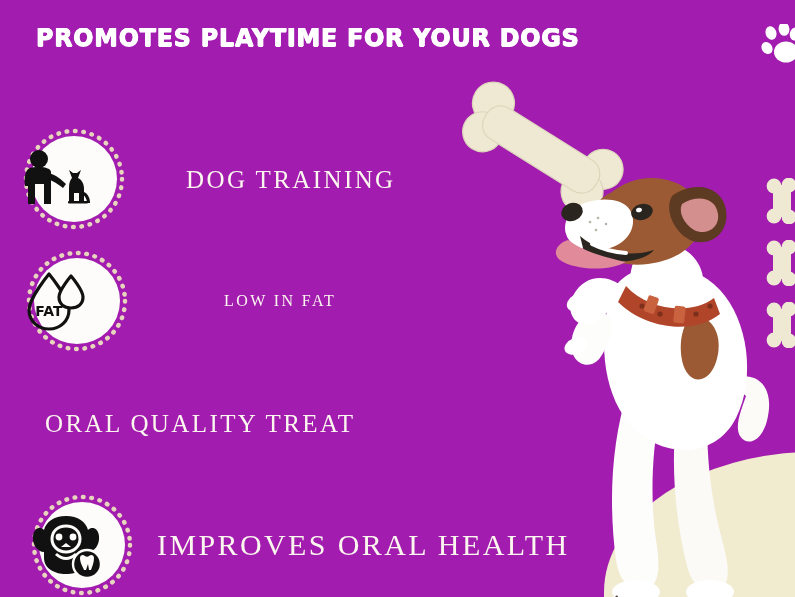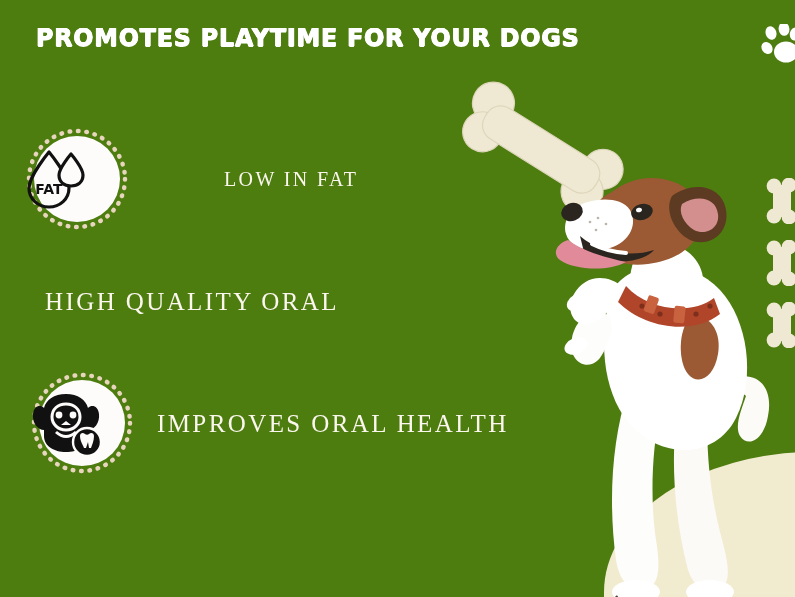--- a/index.html
+++ b/index.html
@@ -5,21 +5,21 @@
   html, body {
     margin: 0;
     padding: 0;
     background: #ffffff;
   }
   .banner {
     position: relative;
     width: 795px;
     height: 597px;
     overflow: hidden;
-    background: #4d7c0f;
+    background: #a21caf;
     font-family: "Liberation Sans", sans-serif;
     text-decoration: underline;
   }
 
   
   .floor {
     position: absolute;
     left: 604px;
     top: 452px;
     width: 420px;
@@ -96,25 +96,25 @@
     font-size: 25px;
     letter-spacing: 2.4px;
     white-space: nowrap;
     line-height: 1;
   }
 
   
   .row-0 .icon-badge { margin-left: 22px; }
   .row-0 .feature-label { margin-left: 60px; font-size: 25px; }
   .row-1 .icon-badge { margin-left: 25px; }
-  .row-1 .feature-label { margin-left: 95px; font-size: 20px; }
+  .row-1 .feature-label { margin-left: 95px; font-size: 16px; }
   .row-2 .icon-badge { margin-left: 28px; }
   .row-2 .feature-label { margin-left: 45px; font-size: 25px; }
   .row-3 .icon-badge { margin-left: 30px; }
-  .row-3 .feature-label { margin-left: 23px; font-size: 25px; }
+  .row-3 .feature-label { margin-left: 23px; font-size: 30px; }
 
   
   .paw-mark {
     position: absolute;
     right: -6px;
     top: 24px;
     z-index: 4;
   }
   .mini-bones {
     position: absolute;
@@ -265,20 +265,43 @@
         <circle cx="40" cy="82" r="1.3"></circle>
           <circle cx="48" cy="78" r="1.3"></circle>
         <circle cx="56" cy="84" r="1.3"></circle>
           <circle cx="46" cy="90" r="1.3"></circle>
       </g>
     </svg>
   </div>
 
   <div class="features">
 
+    <div class="feature-row row-0">
+      <div class="icon-badge">
+        <div class="dots">
+          <svg width="104" height="104" viewBox="0 0 104 104">
+            <circle cx="52" cy="52" r="48" fill="none" stroke="#e8d5bd" stroke-width="4.5" stroke-linecap="round" stroke-dasharray="0.6 7.8"></circle>
+          </svg>
+        </div>
+        <div class="disc"></div>
+        <svg width="70" height="62" viewBox="0 0 70 62">
+          <g fill="#111111">
+
+            <circle cx="17" cy="11" r="9"></circle>
+            <path d="M8 20 C3 22 2 30 3 38 L6 38 L6 56 L13 56 L13 36 L22 36 L22 56 L29 56 L29 24 C29 21 24 19 17 19 C13 19 10 19 8 20 Z"></path>
+            <path d="M27 25 C34 27 40 32 44 36 L41 40 C36 36 31 33 26 31 Z"></path>
+
+            <path d="M50 30 L47 22 L51 25 L55 25 L59 22 L56 30 C60 32 62 36 62 41 L62 54 L57 54 L57 45 L52 45 L52 54 L47 54 L47 40 C47 35 48 32 50 30 Z"></path>
+            <rect x="46" y="53" width="20" height="2.6" rx="1"></rect>
+            <path d="M62 44 C66 46 68 50 68 55 L65 55 C65 51 63 48 61 47 Z"></path>
+          </g>
+        </svg>
+      </div>
+      <div class="feature-label">DOG TRAINING</div>
+    </div>
 
     <div class="feature-row row-1">
       <div class="icon-badge">
         <div class="dots">
           <svg width="104" height="104" viewBox="0 0 104 104">
             <circle cx="52" cy="52" r="48" fill="none" stroke="#e8d5bd" stroke-width="4.5" stroke-linecap="round" stroke-dasharray="0.6 7.8"></circle>
           </svg>
         </div>
         <div class="disc"></div>
         <svg width="64" height="62" viewBox="0 0 64 62">
@@ -286,21 +309,21 @@
           <path d="M24 4 C24 4 4 28 4 40 C4 51 13 59 24 59 C35 59 44 51 44 40 C44 28 24 4 24 4 Z" fill="none" stroke="#111111" stroke-width="3.2" stroke-linejoin="round"></path>
 
           <path d="M46 6 C46 6 34 20 34 27 C34 34 39 38 46 38 C53 38 58 34 58 27 C58 20 46 6 46 6 Z" fill="#fdfcfa" stroke="#111111" stroke-width="3.2" stroke-linejoin="round"></path>
           <text x="24" y="46" font-family="DejaVu Sans, sans-serif" font-size="14" font-weight="700" fill="#111111" text-anchor="middle">FAT</text>
         </svg>
       </div>
       <div class="feature-label">LOW IN FAT</div>
     </div>
 
     <div class="feature-row row-2">
-      <div class="feature-label">HIGH QUALITY ORAL</div>
+      <div class="feature-label">ORAL QUALITY TREAT</div>
     </div>
 
     <div class="feature-row row-3">
       <div class="icon-badge">
         <div class="dots">
           <svg width="104" height="104" viewBox="0 0 104 104">
             <circle cx="52" cy="52" r="48" fill="none" stroke="#e8d5bd" stroke-width="4.5" stroke-linecap="round" stroke-dasharray="0.6 7.8"></circle>
           </svg>
         </div>
         <div class="disc"></div>

